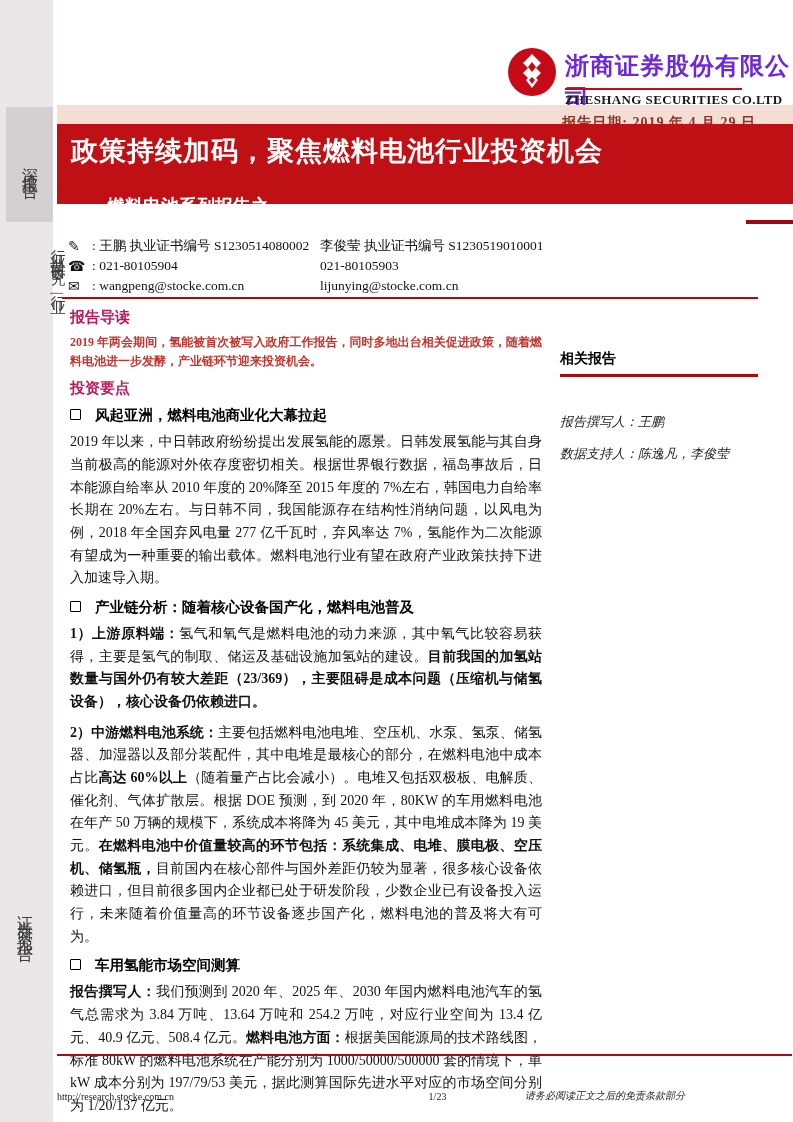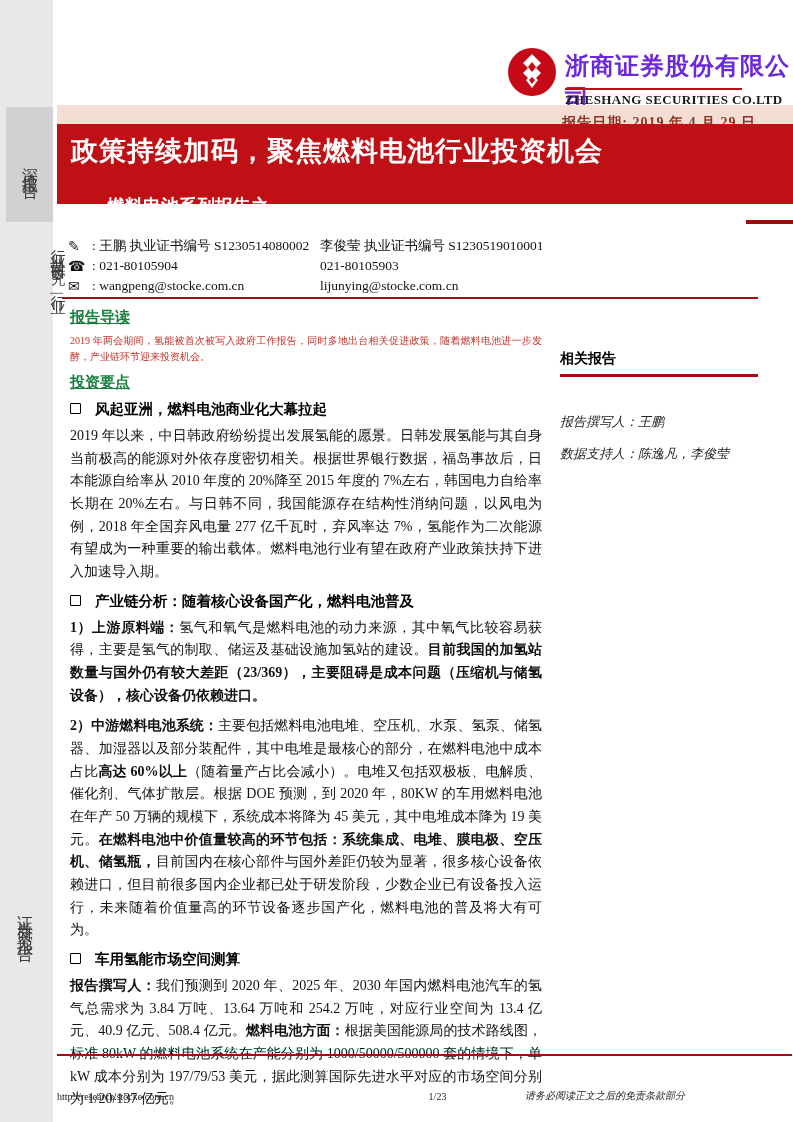--- a/index.html
+++ b/index.html
@@ -39,23 +39,23 @@
   
   .analysts{position:absolute;left:68px;top:236px;width:700px;font-size:13.5px;}
   .arow{display:flex;align-items:center;height:20px;}
   .arow .icon{width:24px;color:#111;font-size:14px;text-align:left;}
   .arow .lcol{width:228px;}
   .arow .rcol{width:330px;}
   .rule-analyst{position:absolute;left:62px;top:297px;width:696px;height:2px;background:#a50d12;}
 
   
   .main-col{position:absolute;left:70px;top:308px;width:472px;}
-  .h-red{color:#15803d;font-family:"Liberation Sans",sans-serif;font-weight:bold;
-         font-size:15px;margin:0 0 6px 0;text-decoration:underline;}
-  .lead{color:#c2342c;font-size:10px;line-height:1.6;text-align:justify;margin:0 0 8px 0;}
+  .h-red{color:#be185d;font-family:"Liberation Sans",sans-serif;font-weight:bold;
+         font-size:15px;margin:0 0 6px 0;}
+  .lead{color:#c2342c;font-size:12px;line-height:1.6;text-align:justify;margin:0 0 8px 0;font-weight:bold;}
   .bullet-row{display:flex;align-items:baseline;margin:8px 0 6px 0;}
   .sq{width:9px;height:9px;border:1.6px solid #000;margin-right:14px;flex:0 0 auto;
       position:relative;top:0px;border-radius:1px;}
   .bullet-text{font-family:"Liberation Sans",sans-serif;font-weight:bold;font-size:14.5px;color:#000;}
   .para{font-size:14px;line-height:1.62;text-align:justify;margin:0 0 8px 0;color:#111;}
   .para .b{font-weight:bold;}
 
   
   .right-col{position:absolute;left:560px;top:350px;width:198px;}
   .related-h{font-family:"Liberation Sans",sans-serif;font-weight:bold;font-size:14px;color:#000;}

